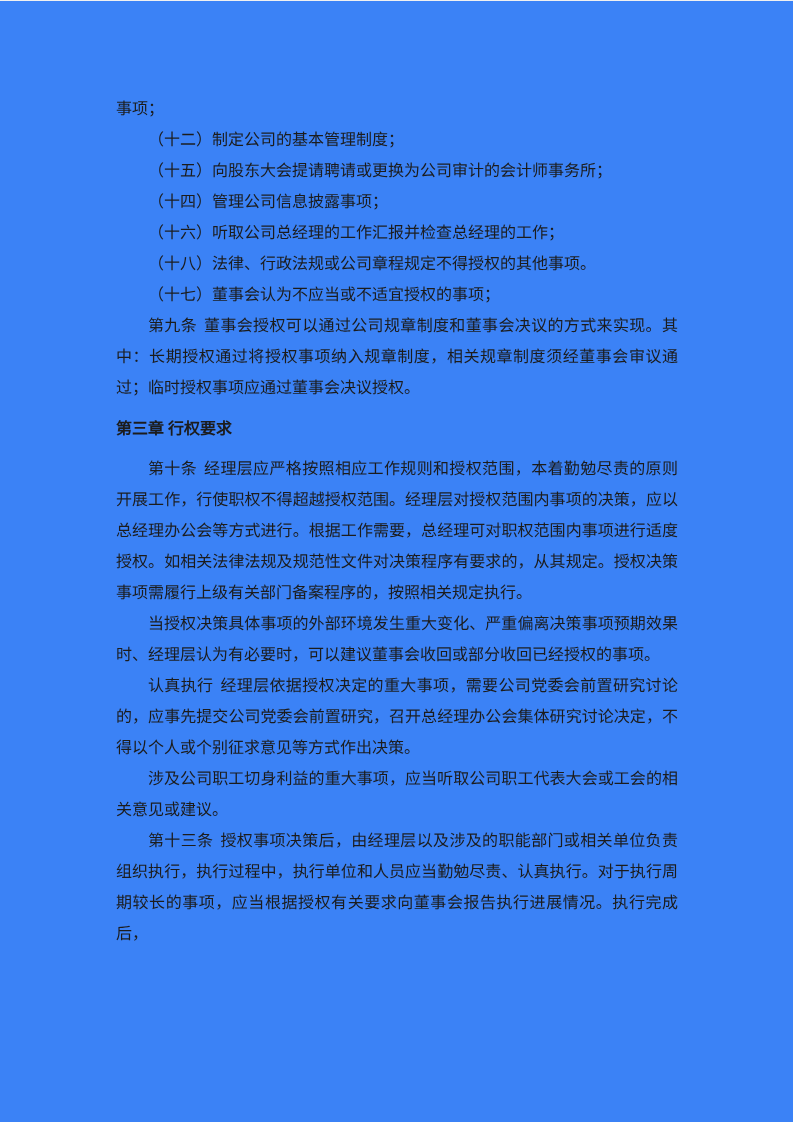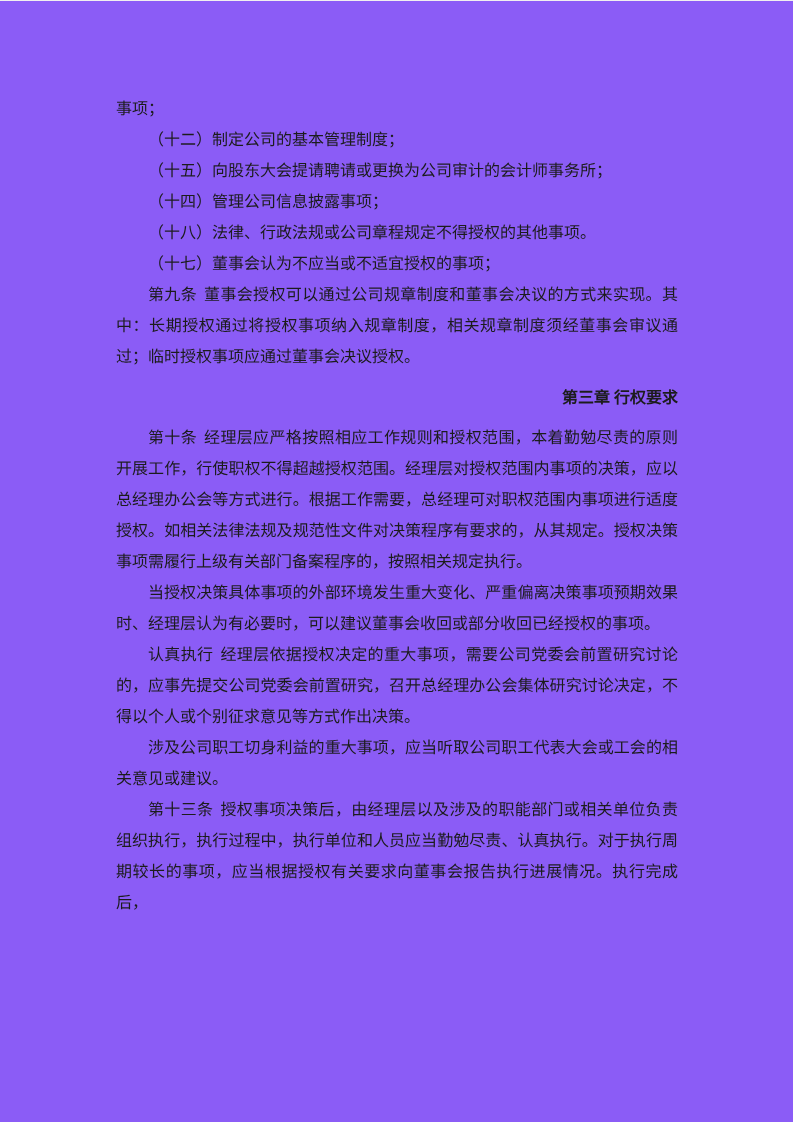--- a/index.html
+++ b/index.html
@@ -5,21 +5,21 @@
   html, body {
     margin: 0;
     padding: 0;
     background: #ffffff;
   }
   .page {
     position: relative;
     width: 793px;
     height: 1122px;
     box-sizing: border-box;
-    background: #8b5cf6;
+    background: #3b82f6;
     border-top: 1px solid #f0f0f0;
     padding: 92px 115px 12px 116px;
     overflow: hidden;
     font-family: "Liberation Serif", "DejaVu Serif", serif;
     font-size: 16px;
     line-height: 31px;
     color: #1c1c1c;
   }
   .doc-body {
     text-align: justify;
@@ -30,21 +30,21 @@
   }
   p.continuation {
     text-indent: 0;
   }
   p.item,
   p.article,
   p.para {
     text-indent: 2em;
   }
   p.chapter {
-    text-align: right;
+    text-align: left;
     text-indent: 0;
     font-weight: bold;
     margin: 10px 0 9px 0;
   }
   .article-label {
     font-weight: normal;
     margin-right: 7px;
   }
 </style>
 </head>
@@ -55,20 +55,21 @@
 
     <p class="continuation">事项；</p>
 
     <p class="item">（十二）制定公司的基本管理制度；</p>
 
 
     <p class="item">（十五）向股东大会提请聘请或更换为公司审计的会计师事务所；</p>
 
     <p class="item">（十四）管理公司信息披露事项；</p>
 
+    <p class="item">（十六）听取公司总经理的工作汇报并检查总经理的工作；</p>
 
     <p class="item">（十八）法律、行政法规或公司章程规定不得授权的其他事项。</p>
 
     <p class="item">（十七）董事会认为不应当或不适宜授权的事项；</p>
 
     <p class="article">
       <span class="article-label">第九条</span><span>董事会授权可以通过公司规章制度和董事会决议的方式来实现。其中：长期授权通过将授权事项纳入规章制度，相关规章制度须经董事会审议通过；临时授权事项应通过董事会决议授权。</span>
     </p>
 
     <p class="chapter">第三章 行权要求</p>

